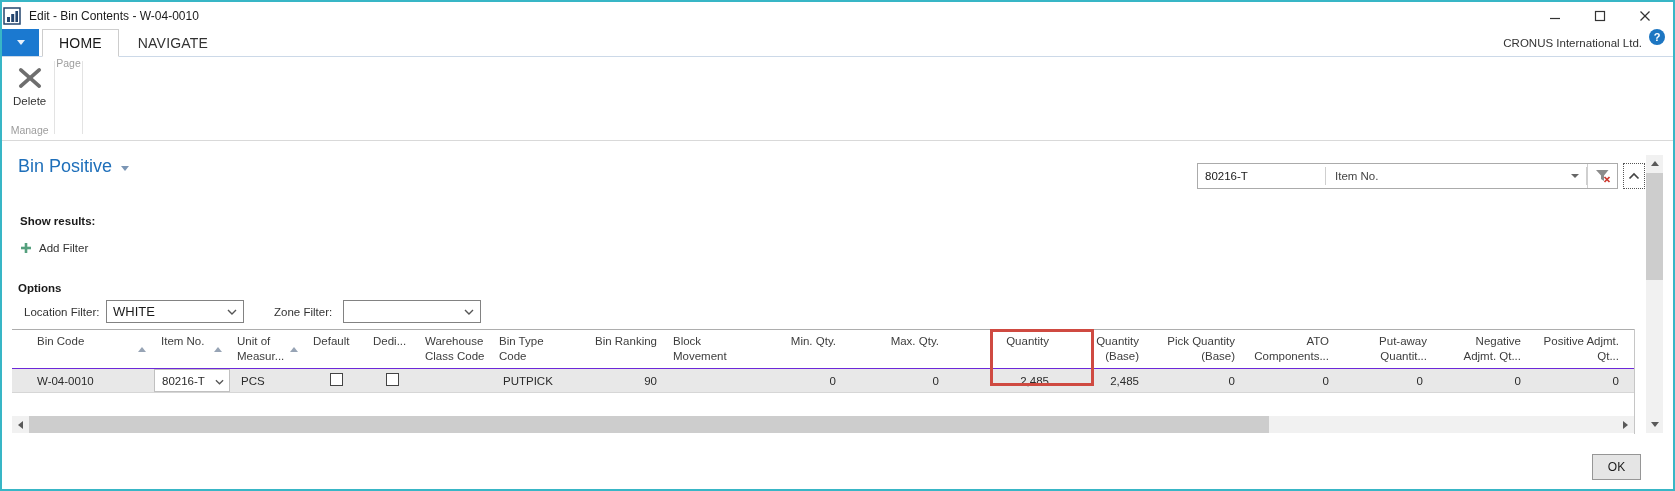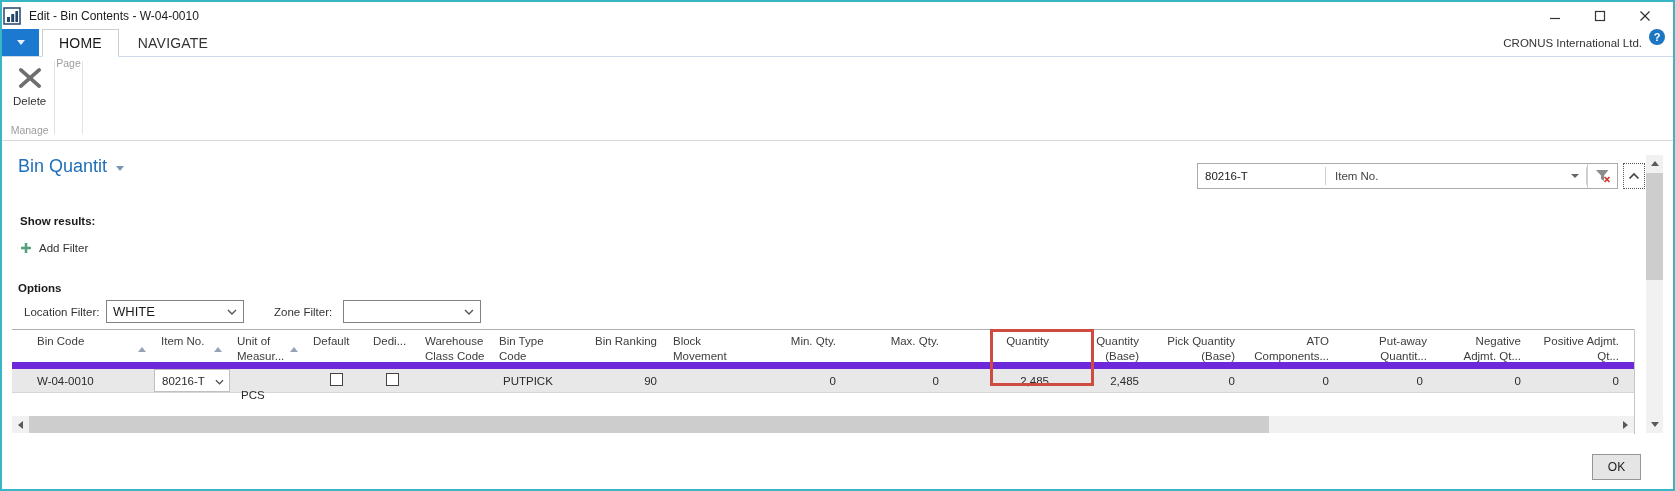--- a/index.html
+++ b/index.html
@@ -50,21 +50,21 @@
 
   .optionslabel{position:absolute;left:16px;top:140px;font-size:11.5px;font-weight:bold;color:#1a1a1a}
   .flabel{position:absolute;font-size:11.5px;color:#333;top:164px}
   .combo{position:absolute;top:158px;width:138px;height:23px;border:1px solid #828282;background:#fff;display:flex;align-items:center;font-size:13px;color:#1a1a1a}
   .combo .cval{padding-left:6px;flex:1;white-space:nowrap;overflow:hidden}
   .combo .ccaret{padding-right:6px;display:flex;align-items:center}
 
   
   .gclip{position:absolute;left:10px;top:187px;width:1623px;height:105px;overflow:hidden;border-right:1px solid #c6c6c6}
   .ghead,.grow{display:flex;width:1656px}
-  .ghead{height:40px;border-top:1px solid #adadad;border-bottom:7px solid #6d28d9;background:#fff}
+  .ghead{height:40px;border-top:1px solid #adadad;border-bottom:1px solid #6d28d9;background:#fff}
   .hcell{flex:none;padding:4px 7px 0;font-size:11.5px;color:#3d3d3d;line-height:15px;position:relative}
   .hcell.right{text-align:right;padding-right:9px}
   .hcell.first{padding-left:25px}
   .sort{position:absolute;right:8px;top:17px;width:0;height:0;border-left:4px solid transparent;border-right:4px solid transparent;border-bottom:5px solid #97a4b5}
   .grow{height:24px;background:#e8e8e8;border-bottom:1px solid #d6d6d6}
   .rcell{flex:none;padding:4px 11px 0;font-size:11.5px;color:#2b2b2b;line-height:16px;height:23px;white-space:nowrap;overflow:hidden}
   .rcell.right{text-align:right;padding-right:9px}
   .rcell.first{padding-left:25px}
   .rcell.dd{background:#fff;border:1px solid #c0c0c0;display:flex;justify-content:space-between;align-items:center;padding:0 5px 0 7px}
   .rcell.ck{display:flex;justify-content:center;align-items:flex-start;padding-top:4px}
@@ -149,21 +149,21 @@
     <div class="rsep"></div>
     <div class="rgroup">
       <div class="glabel">Page</div>
     </div>
     <div class="rsep"></div>
   </div>
 
   <div class="content">
 
     <div class="pagetitle">
-      <span>Bin Quantit</span>
+      <span>Bin Positive</span>
       <i></i>
     </div>
 
     <div class="filterbox">
       <span class="fval">80216-T</span>
       <span class="fdiv"></span>
       <span class="ffield">Item No.</span>
       <span class="fcaret">
           <i></i>
         </span>
@@ -248,21 +248,21 @@
           <div class="hcell" style="width: 40px;"></div>
         </div>
       <div class="grow" id="grow">
           <div class="rcell first" style="width: 142px;">W-04-0010</div>
           <div class="rcell dd" style="width: 76px;">
             <span>80216-T</span>
             <span><svg width="9" height="6" viewBox="0 0 10 6">
                 <polyline points="1,1 5,5 9,1" fill="none" stroke="#555" stroke-width="1.4"></polyline>
               </svg></span>
           </div>
-          <div class="rcell" style="width: 76px; margin-top: 14px;">PCS</div>
+          <div class="rcell" style="width: 76px;">PCS</div>
           <div class="rcell ck" style="width: 60px;">
             <span class="ckbox"></span>
           </div>
           <div class="rcell ck" style="width: 52px;">
             <span class="ckbox"></span>
           </div>
           <div class="rcell" style="width: 74px;"></div>
           <div class="rcell" style="width: 70px;">PUTPICK</div>
           <div class="rcell right" style="width: 104px;">90</div>
           <div class="rcell" style="width: 76px;"></div>

